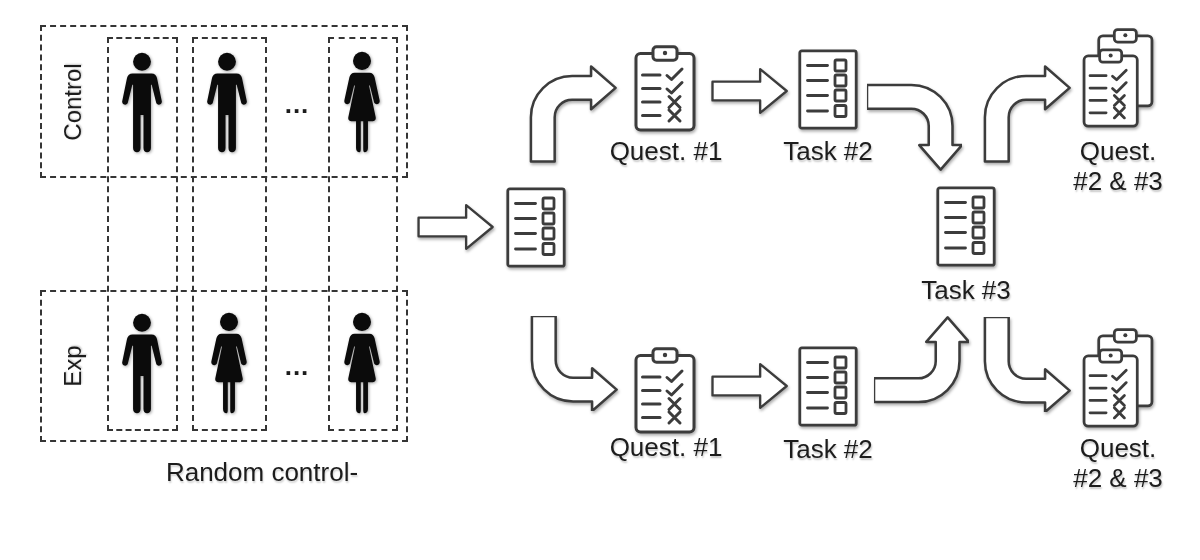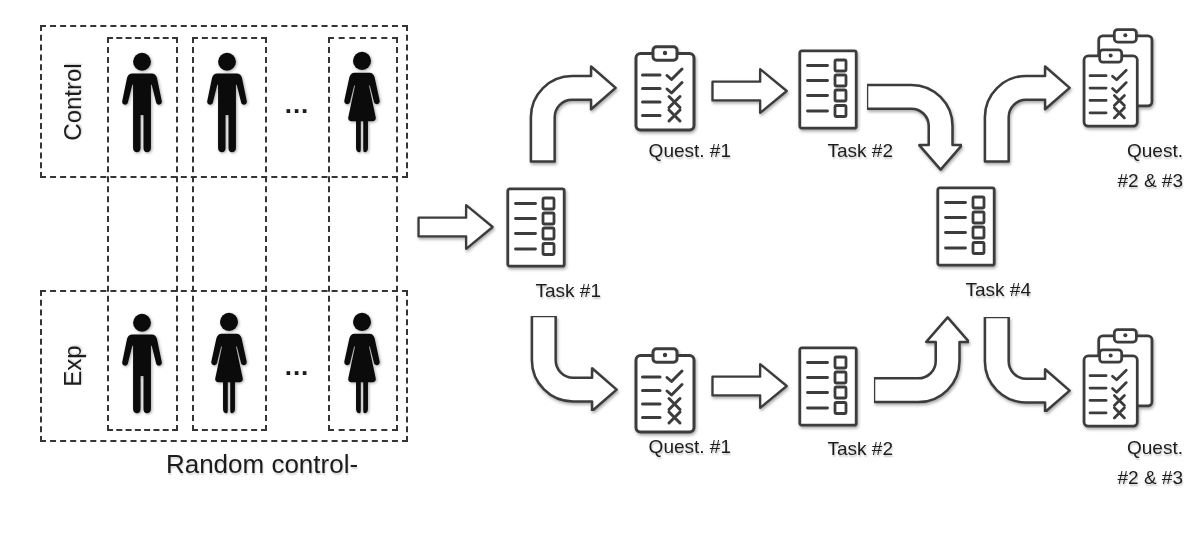--- a/index.html
+++ b/index.html
@@ -7,26 +7,26 @@
     --text:#1c1c1c; --figure-fill:#0b0b0b;
   }
   html,body{margin:0;padding:0;background:#fff;}
   .stage{position:relative;width:1200px;height:560px;background:var(--background);
          font-family:"Liberation Sans",sans-serif;overflow:hidden;}
   .abs{position:absolute;display:block;}
   .dash{position:absolute;border:2px dashed var(--dash);box-sizing:border-box;background:transparent;}
   .rowlab{position:absolute;display:flex;align-items:center;justify-content:center;}
   .rowlab span{transform:rotate(-90deg);white-space:nowrap;font-size:24px;color:var(--text);
                text-shadow:0.8px 1.6px 1.8px rgba(0,0,0,0.22);}
-  .lbl{position:absolute;text-align:right;font-size:19px;line-height:24px;color:var(--text);
+  .lbl{position:absolute;text-align:center;font-size:26px;line-height:24px;color:var(--text);
        white-space:nowrap;text-shadow:0.8px 1.6px 1.8px rgba(0,0,0,0.22);}
   .dots{position:absolute;text-align:center;font-size:26px;line-height:34px;font-weight:700;
         letter-spacing:1px;color:var(--text);}
   .cap{position:absolute;text-align:center;font-size:26px;line-height:37px;color:var(--text);
-       text-shadow:0.8px 1.6px 1.8px rgba(0,0,0,0.18);}
+       text-shadow:0.8px 1.6px 1.8px rgba(0,0,0,0.18);margin-top:8px;}
   .shadow{filter:drop-shadow(1.2px 2.2px 1.6px rgba(0,0,0,0.33));}
   .fig{filter:drop-shadow(1px 1.8px 1.6px rgba(0,0,0,0.35));}
   svg.abs{overflow:visible;}
 </style>
 </head>
 <body>
 
 <div class="stage">
 
   <svg width="0" height="0" style="position:absolute" aria-hidden="true">
@@ -144,21 +144,20 @@
   <div class="cap" style="left:92px;top:446px;width:340px">
     <div>Random control-</div>
   </div>
 
   <svg class="abs shadow" style="left:417px;top:201px;width:78px;height:52px">
       <use href="#sym-arrow-right"></use>
     </svg>
   <svg class="abs shadow" style="left:506px;top:187px;width:60px;height:81px">
       <use href="#sym-task"></use>
     </svg>
-  <div class="lbl" style="left:471px;top:279px;width:130px">Task #1</div>
 
   <svg class="abs shadow" style="left:523px;top:63px;width:95px;height:102px">
       <use href="#sym-elbow-ur"></use>
     </svg>
   <svg class="abs shadow" style="left:634px;top:45px;width:62px;height:87px">
       <use href="#sym-clipboard"></use>
     </svg>
   <div class="lbl" style="left:601px;top:139px;width:130px">Quest. #1</div>
 
   <svg class="abs shadow" style="left:710px;top:66px;width:80px;height:50px">
@@ -169,21 +168,21 @@
     </svg>
   <div class="lbl" style="left:763px;top:139px;width:130px">Task #2</div>
 
   <svg class="abs shadow" style="left:867px;top:76px;width:95px;height:97px">
       <use href="#sym-elbow-rd"></use>
     </svg>
 
   <svg class="abs shadow" style="left:936px;top:186px;width:60px;height:81px">
       <use href="#sym-task"></use>
     </svg>
-  <div class="lbl" style="left:901px;top:278px;width:130px">Task #4</div>
+  <div class="lbl" style="left:901px;top:278px;width:130px">Task #3</div>
 
   <svg class="abs shadow" style="left:977px;top:63px;width:95px;height:102px">
       <use href="#sym-elbow-ur"></use>
     </svg>
   <svg class="abs shadow" style="left:1080px;top:28px;width:76px;height:100px">
       <use href="#sym-stack"></use>
     </svg>
   <div class="lbl" style="left:1053px;top:139px;width:130px">Quest.</div>
   <div class="lbl" style="left:1053px;top:169px;width:130px">#2 &amp; #3</div>
 

